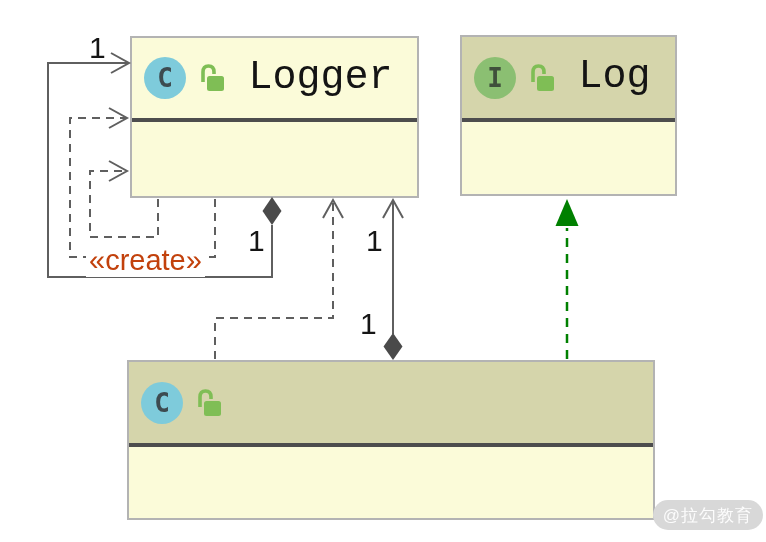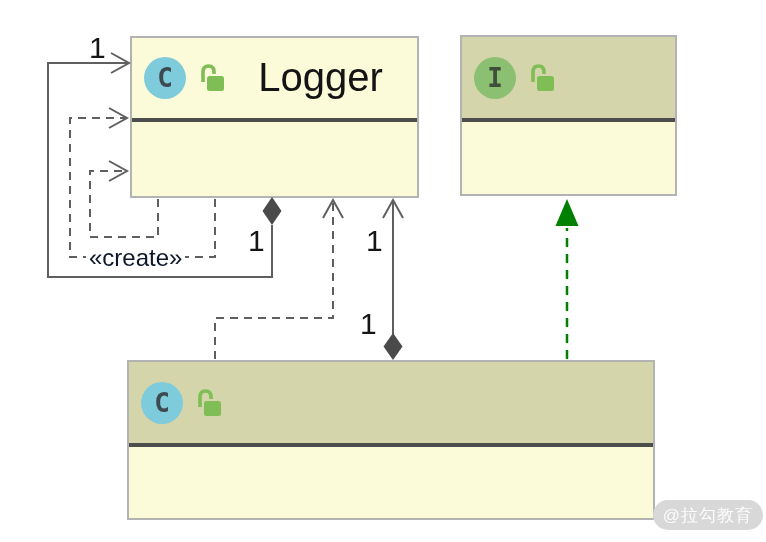--- a/index.html
+++ b/index.html
@@ -33,39 +33,39 @@
     display:flex;align-items:center;justify-content:center;
     font-family:"DejaVu Sans Mono", monospace;
     font-size:26px;font-weight:600;
     color:#3d4b50;flex:0 0 auto;
   }
   .badge-class{background:#7ecbdb;}
   .badge-interface{background:#8bbf72;color:#3f4f3b;}
   .lock-icon{flex:0 0 auto;width:30px;height:32px;}
   .cls-name{
     flex:1;text-align:center;
-    font-family:Liberation Sans, sans-serif;
+    font-family:Liberation Mono, monospace;
     font-size:40px;color:#141414;
     white-space:nowrap;
     padding-bottom:2px;
   }
   #connectors{
     position:absolute;left:0;top:0;width:766px;height:542px;
     pointer-events:none;
   }
   .mult{
     position:absolute;
     font-family:"Liberation Sans", sans-serif;
     font-size:30px;color:#151515;
     line-height:1;
   }
   .create-label{
     position:absolute;
     font-family:"Liberation Sans", sans-serif;
-    font-size:24px;color:#0f172a;
+    font-size:29px;color:#c2410c;
     background:#ffffff;
     padding:0 3px;
     line-height:1.1;
     white-space:nowrap;
   }
   .watermark{
     position:absolute;
     left:653px;top:500px;
     width:110px;height:30px;
     border-radius:15px;
@@ -95,20 +95,21 @@
     <div class="uml-body fill-cream"></div>
   </div>
 
   <div class="uml-box" style="left:460px;top:35px;width:217px;height:161px;">
     <div class="uml-header fill-olive" style="height:81px;">
       <div class="badge badge-interface">I</div>
       <svg class="lock-icon" viewBox="0 0 30 32">
         <path d="M7,20 L7,10 Q7,4 12.5,4 Q18,4 18,10 L18,12" fill="none" stroke="#7fbe55" stroke-width="3.6"></path>
         <rect x="11" y="14" width="17" height="15" rx="2.5" fill="#7fbe55"></rect>
       </svg>
+      <div class="cls-name">Log</div>
     </div>
     <div class="uml-divider"></div>
     <div class="uml-body fill-cream"></div>
   </div>
 
   <div class="uml-box" style="left:127px;top:360px;width:528px;height:160px;">
     <div class="uml-header fill-olive" style="height:81px;">
       <div class="badge badge-class">C</div>
       <svg class="lock-icon" viewBox="0 0 30 32">
         <path d="M7,20 L7,10 Q7,4 12.5,4 Q18,4 18,10 L18,12" fill="none" stroke="#7fbe55" stroke-width="3.6"></path>

